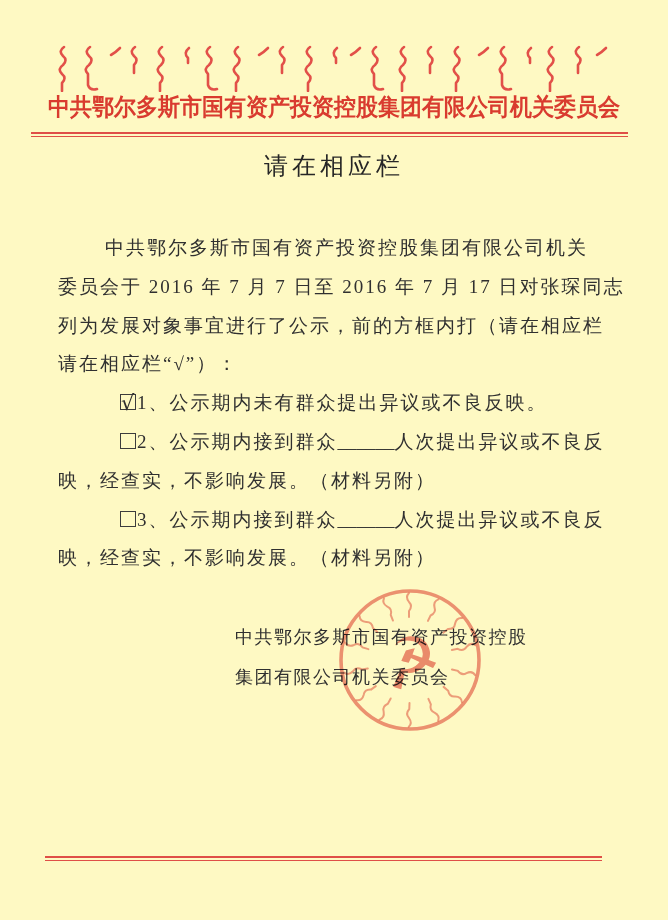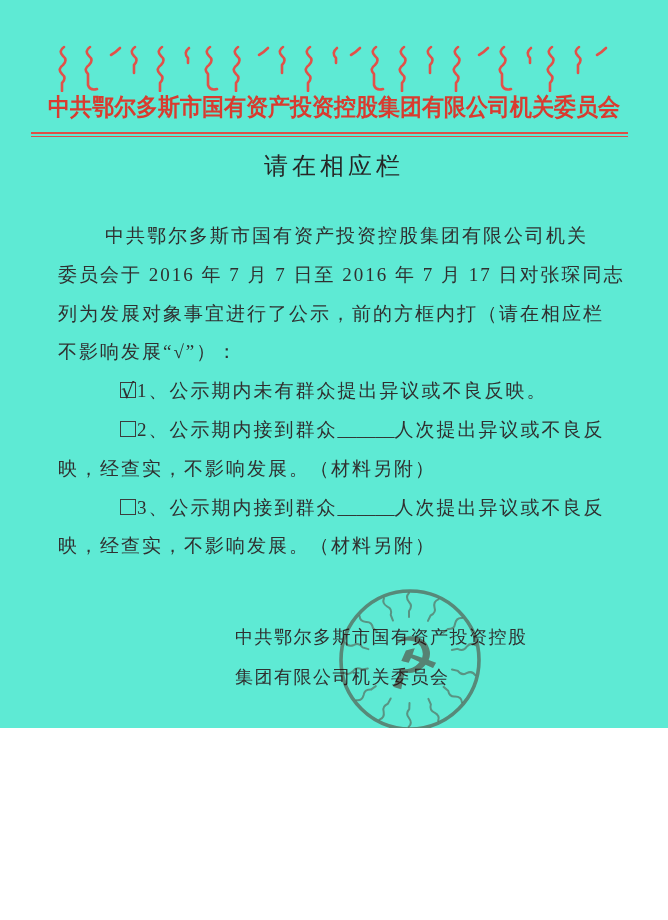--- a/index.html
+++ b/index.html
@@ -1,37 +1,37 @@
 <!DOCTYPE html>
 <html><head>
 <meta charset="utf-8">
 <style>
   html,body{margin:0;padding:0;background:#ffffff;}
   .page{
-    position:relative;width:668px;height:728px;background:#5eead4;overflow:hidden;
+    position:relative;width:668px;height:920px;background:#fef9c3;overflow:hidden;
     font-family:"Liberation Serif","DejaVu Serif",serif;color:#2e2e2e;
   }
   
   .moh-banner{position:absolute;left:55px;top:44px;width:558px;height:48px;}
   .org-title{
     position:absolute;left:0;right:0;top:92px;text-align:center;
     font-size:22px;font-weight:bold;color:#d93b2f;letter-spacing:0px;
     transform:scaleY(1.08);
   }
   .red-rule{position:absolute;height:2px;border-top:2.5px solid #df4f47;border-bottom:1.5px solid #df4f47;}
   .red-rule.top{left:31px;width:597px;top:132px;}
   .red-rule.bottom{left:45px;width:557px;top:856px;}
   
   .doc-title{
     position:absolute;left:0;right:0;top:150px;text-align:center;
     font-size:24px;letter-spacing:4px;color:#262626;font-weight:500;
   }
   
   .body-text{
-    position:absolute;left:58px;right:50px;top:217px;
+    position:absolute;left:58px;right:50px;top:229px;
     font-size:19px;line-height:38.8px;letter-spacing:2px;color:#303030;
   }
   .line{white-space:nowrap;}
   .indent{padding-left:47px;}
   .indent-item{padding-left:62px;}
   .checkbox{
     position:relative;display:inline-block;width:14px;height:14px;
     border:1.5px solid #3c3c3c;vertical-align:-1px;margin-right:1px;
   }
   .check-mark{
@@ -90,21 +90,21 @@
   <div class="org-title">中共鄂尔多斯市国有资产投资控股集团有限公司机关委员会</div>
 
   <div class="red-rule top"></div>
 
   <div class="doc-title">请在相应栏</div>
 
   <div class="body-text">
     <div class="line indent">中共鄂尔多斯市国有资产投资控股集团有限公司机关</div>
     <div class="line">委员会于 2016 年 7 月 7 日至 2016 年 7 月 17 日对张琛同志</div>
     <div class="line">列为发展对象事宜进行了公示，前的方框内打（请在相应栏</div>
-    <div class="line">不影响发展“√”）：</div>
+    <div class="line">请在相应栏“√”）：</div>
 
     <div class="line indent-item">
       <span class="checkbox"><span class="check-mark">√</span></span><span>1、</span><span>公示期内未有群众提出异议或不良反映。</span>
     </div>
 
     <div class="line indent-item">
       <span class="checkbox"></span><span>2、</span><span>公示期内接到群众</span><span class="blank">______</span><span>人次提出异议或不良反</span>
     </div>
     <div class="line">映，经查实，不影响发展。（材料另附）</div>
 

